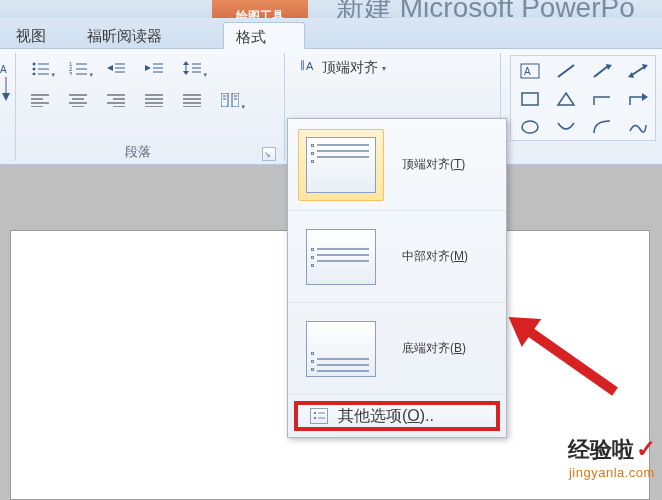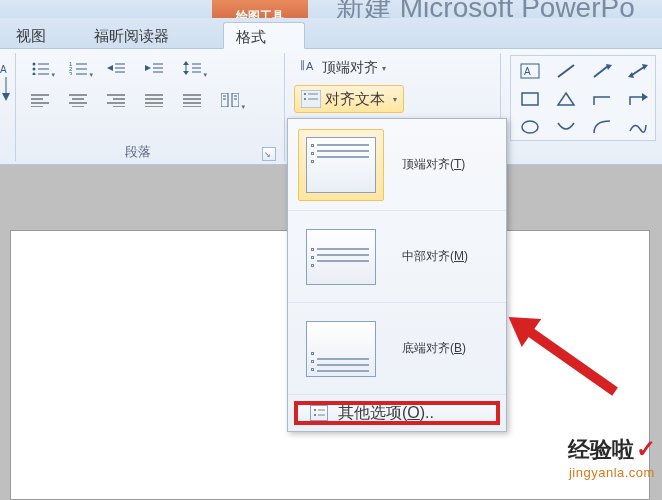--- a/index.html
+++ b/index.html
@@ -8,21 +8,21 @@
 .title-area { position: absolute; top: 0; left: 0; right: 0; height: 18px; background: linear-gradient(#dbe6f4,#cfdff0); }
 .contextual-tab { position: absolute; left: 212px; top: 0; width: 96px; height: 18px;
   background: linear-gradient(#e88b5c,#d6724a); color:#fff; font-size:12px; line-height:14px; text-align:center;
   border-radius: 0 0 0 0; padding-top:9px; font-weight:bold; overflow:hidden;}
 .app-title { position:absolute; left:336px; top:-11px; font-size:28px; color:#7a8aa0; letter-spacing:0px; font-family:"Segoe UI", sans-serif; }
 
 .tabs-row { position:absolute; top:18px; left:0; right:0; height:31px;
   background: linear-gradient(#dbe6f4,#cfdff0); border-bottom:1px solid #b6c7db; }
 .tab { position:absolute; top:4px; height:27px; padding:0 12px; font-size:15px; line-height:27px; color:#3b3b3b; }
 .tab.view { left:4px; }
-.tab.foxit { left:82px; }
+.tab.foxit { left:75px; }
 .tab.format { left:223px; width:82px; background:#f5f8fc; border:1px solid #b6c7db; border-bottom-color:#f5f8fc; border-radius:3px 3px 0 0; }
 
 .ribbon { position:absolute; top:49px; left:0; right:0; height:116px;
   background: linear-gradient(#f5f8fc,#e8eef7); border-bottom:1px solid #b6c7db; }
 .group-sep { position:absolute; top:4px; width:1px; height:108px; background:#c4d3e6; }
 .sep1 { left:15px; }
 .sep2 { left:284px; }
 .sep3 { left:500px; }
 .group-label { position:absolute; bottom:3px; font-size:13px; color:#5b6b80; }
 .group-label.paragraph { left:125px; }
@@ -58,21 +58,21 @@
 .dd-thumb-wrap { padding:8px; }
 .dd-thumb .lines { position:absolute; left:10px; right:6px; }
 .dd-thumb .lines.top { top:6px; }
 .dd-thumb .lines.mid { top:18px; }
 .dd-thumb .lines.bot { top:36px; }
 .dd-thumb .line { height:2px; background:#95a6c0; margin-bottom:4px; }
 .dd-thumb .bullet { position:absolute; left:4px; width:3px; height:3px; border:1px solid #6f86a8; }
 .dd-label { font-size:12px; color:#3b3b3b; }
 .dd-label u { text-decoration:underline; }
 
-.dd-more { display:flex; align-items:center; gap:10px; height:24px; padding:0 12px;
+.dd-more { display:flex; align-items:center; gap:10px; height:30px; padding:0 12px;
   border:4px solid #d62222; margin:6px; background:linear-gradient(#f7f9fc,#ecf1f8);}
 .dd-more-icon { width:18px; height:16px; border:1px solid #8aa0c0; background:linear-gradient(#fff,#e9eef5); position:relative;}
 .dd-more-label { font-size:16px; color:#3b3b3b; }
 
 .arrow { position:absolute; left:515px; top:355px; transform:rotate(35deg); }
 .arrow-line { width:110px; height:10px; background:#d62222; }
 .arrow-head { position:absolute; left:-20px; top:-12px; width:0; height:0;
   border-right:28px solid #d62222; border-top:17px solid transparent; border-bottom:17px solid transparent; }
 
 .watermark { position:absolute; right:6px; bottom:20px; text-align:center; }
@@ -218,30 +218,20 @@
 
   <div class="text-direction">
     <svg width="18" height="20">
         <text x="0" y="10" font-size="10" fill="#385d8a">∥</text>
         <text x="6" y="12" font-size="11" fill="#385d8a">A</text>
       </svg>
     <span class="lbl">顶端对齐</span>
     <span style="font-size:8px;color:#5b6b80;">▾</span>
   </div>
 
-  <div class="align-text-btn">
-    <svg width="20" height="18">
-        <rect x="0" y="0" width="20" height="18" fill="#eaf0f8" stroke="#8aa0c0"></rect>
-        <rect x="3" y="3" width="2" height="2" fill="#6f86a8"></rect>
-        <line x1="7" y1="4" x2="17" y2="4" stroke="#6f86a8"></line>
-        <rect x="3" y="8" width="2" height="2" fill="#6f86a8"></rect>
-        <line x1="7" y1="9" x2="17" y2="9" stroke="#6f86a8"></line>
-      </svg>
-    <span class="lbl">对齐文本</span>
-  </div>
 
   <div class="shapes-panel">
     <div class="shapes-grid">
       <div class="shapecell">
           <svg width="20" height="16">
             <rect x="1" y="1" width="18" height="14" stroke="#385d8a" fill="none"></rect>
             <text x="4" y="12" font-size="10" fill="#385d8a">A</text>
           </svg>
         </div>
       <div class="shapecell">

